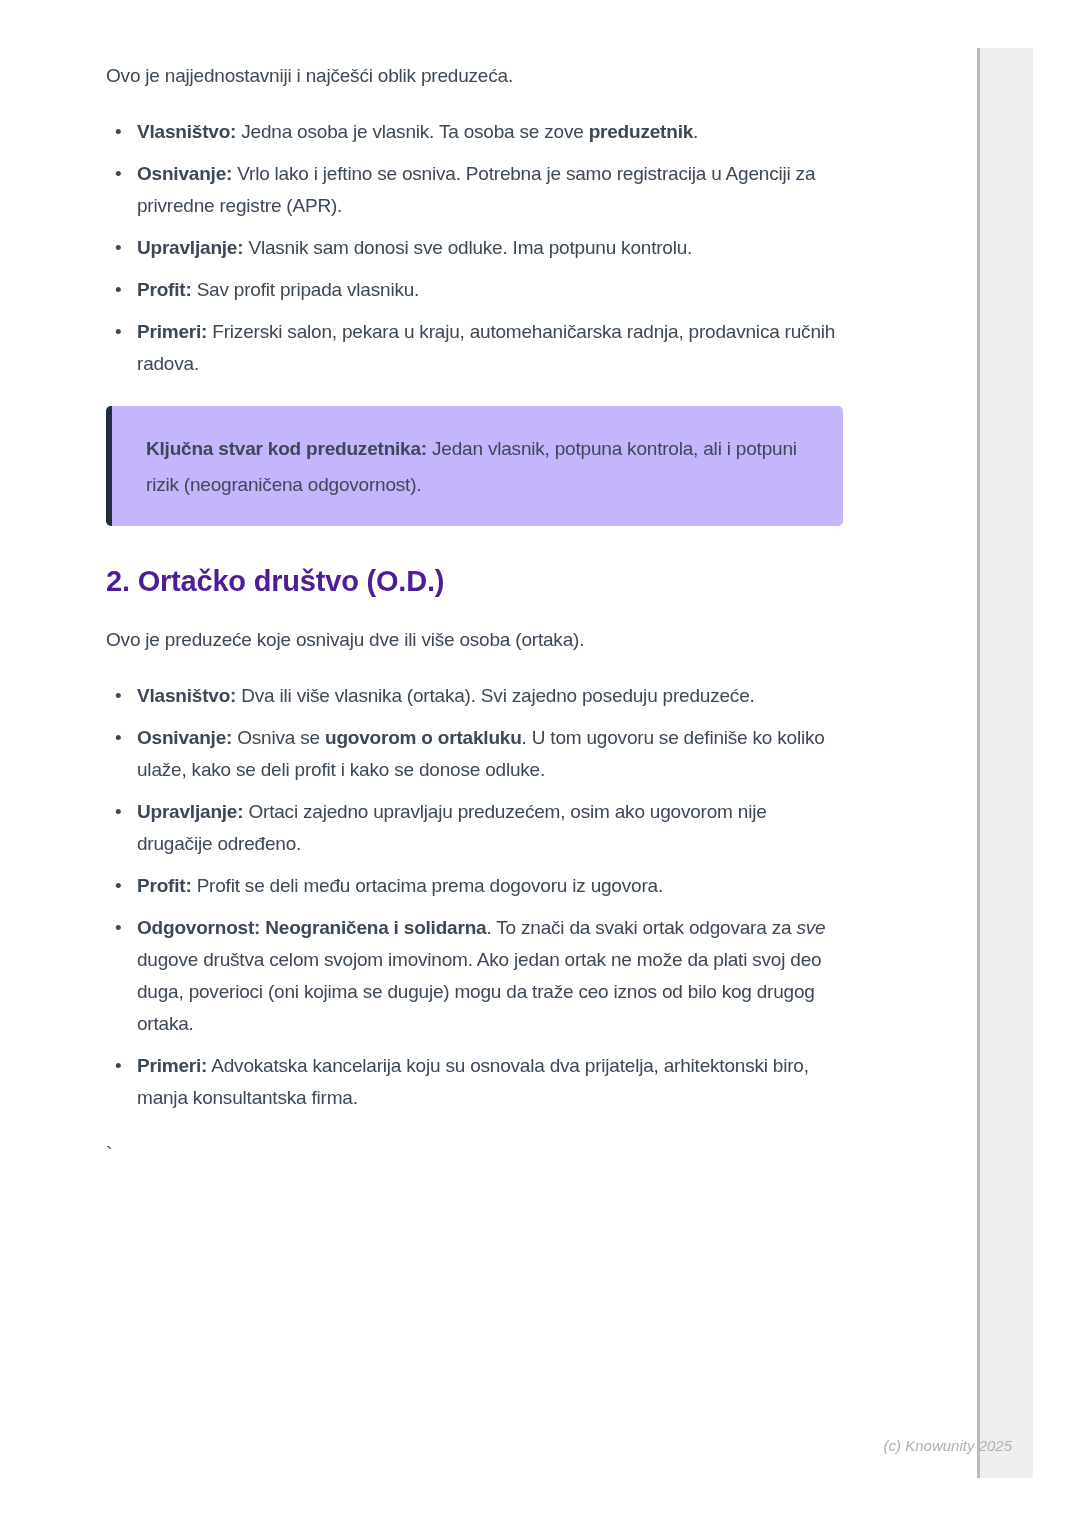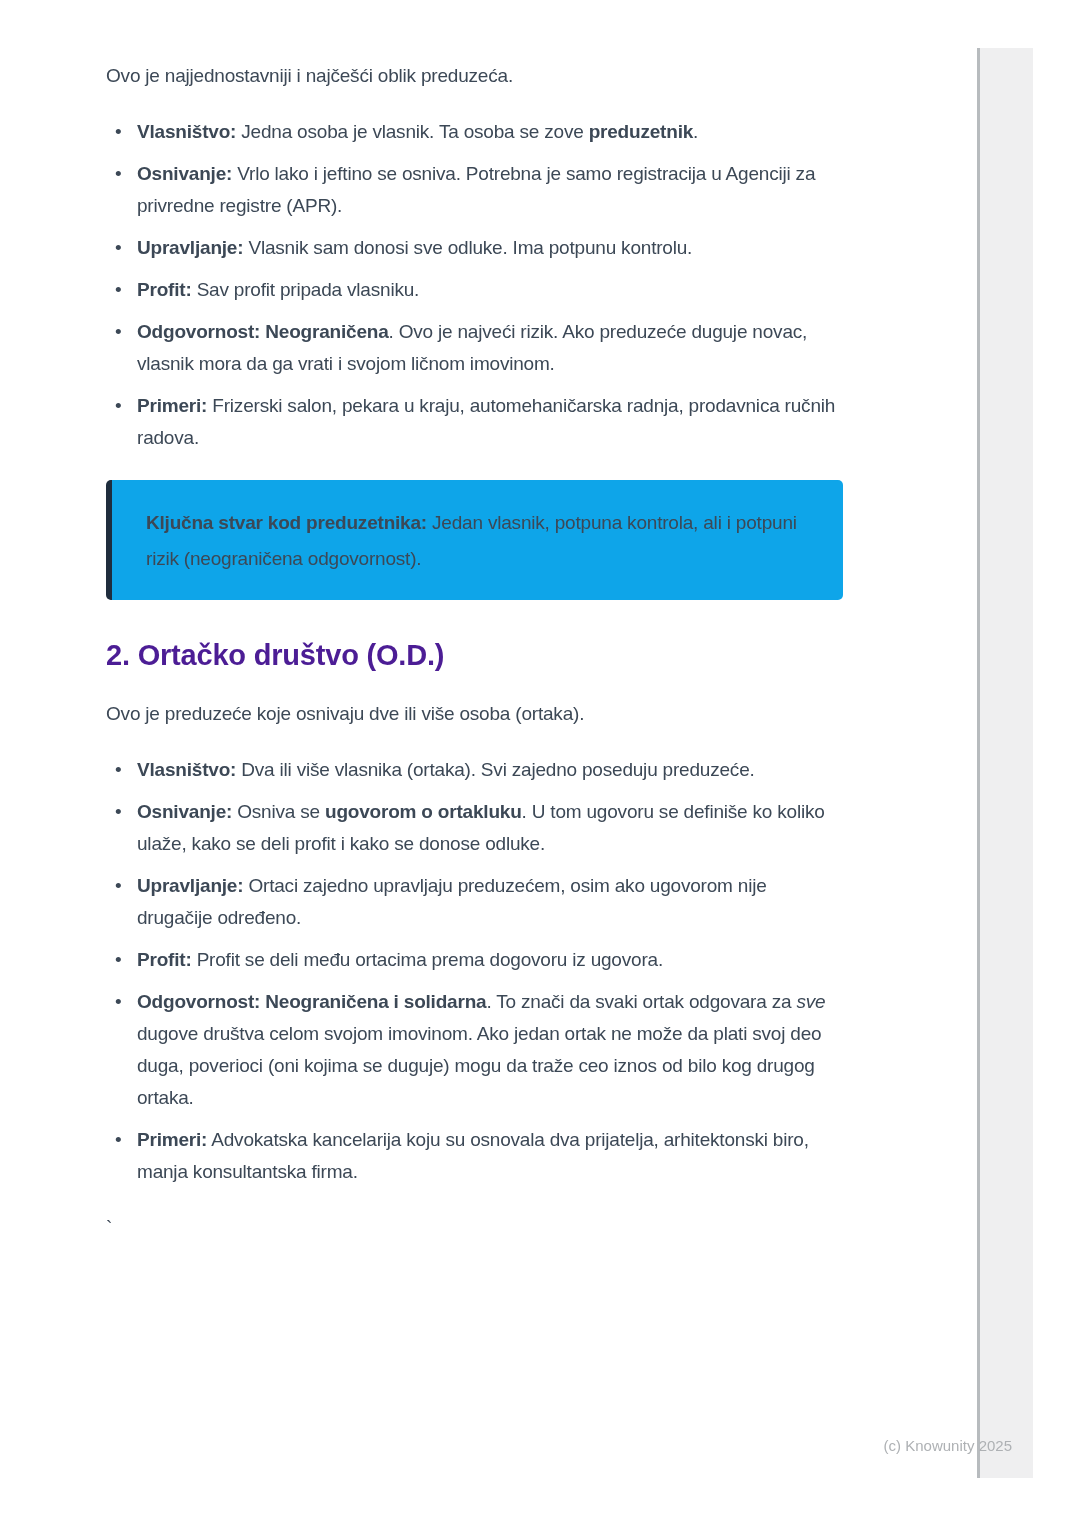--- a/index.html
+++ b/index.html
@@ -36,21 +36,21 @@
   ul.bullets li::before {
     content: "\2022";
     position: absolute;
     left: 9px;
     top: 0;
     color: #3c4856;
     font-size: 19px;
   }
   .callout {
     margin-top: 26px;
-    background: #0ea5e9;
+    background: #c4b5fd;
     border-left: 6px solid #1f2d3d;
     border-radius: 5px;
     padding: 25px 30px 23px 34px;
   }
   .callout .para { line-height: 36px; }
   h2.heading {
     margin: 38px 0 0 0;
     color: #4c1d95;
     font-size: 29px;
     line-height: 34px;
@@ -69,35 +69,35 @@
   }
   .watermark {
     position: absolute;
     top: 1437px;
     right: 68px;
     font-size: 15px;
     letter-spacing: 0;
     color: #aeb1b4;
     z-index: 2;
     white-space: nowrap;
+    font-style: italic;
   }
 </style>
 </head>
 <body>
 
 <div class="page">
 
   <p class="para">Ovo je najjednostavniji i najčešći oblik preduzeća.</p>
 
   <ul class="bullets">
     <li><span class="bold">Vlasništvo:</span><span class="regular"> Jedna osoba je vlasnik. Ta osoba se zove </span><span class="bold">preduzetnik</span><span class="regular">.</span></li>
     <li><span class="bold">Osnivanje:</span><span class="regular"> Vrlo lako i jeftino se osniva. Potrebna je samo registracija u Agenciji za privredne registre (APR).</span></li>
     <li><span class="bold">Upravljanje:</span><span class="regular"> Vlasnik sam donosi sve odluke. Ima potpunu kontrolu.</span></li>
     <li><span class="bold">Profit:</span><span class="regular"> Sav profit pripada vlasniku.</span></li>
-    <li><span class="bold">Odgovornost: Neograničena</span><span class="regular">. Ovo je najveći rizik. Ako preduzeće duguje novac, vlasnik mora da ga vrati i svojom ličnom imovinom.</span></li>
     <li><span class="bold">Primeri:</span><span class="regular"> Frizerski salon, pekara u kraju, automehaničarska radnja, prodavnica ručnih radova.</span></li>
   </ul>
 
   <div class="callout">
     <p class="para"><span class="bold">Ključna stvar kod preduzetnika:</span><span class="regular"> Jedan vlasnik, potpuna kontrola, ali i potpuni rizik (neograničena odgovornost).</span></p>
   </div>
 
   <h2 class="heading">2. Ortačko društvo (O.D.)</h2>
 
   <p class="para section-intro">Ovo je preduzeće koje osnivaju dve ili više osoba (ortaka).</p>

